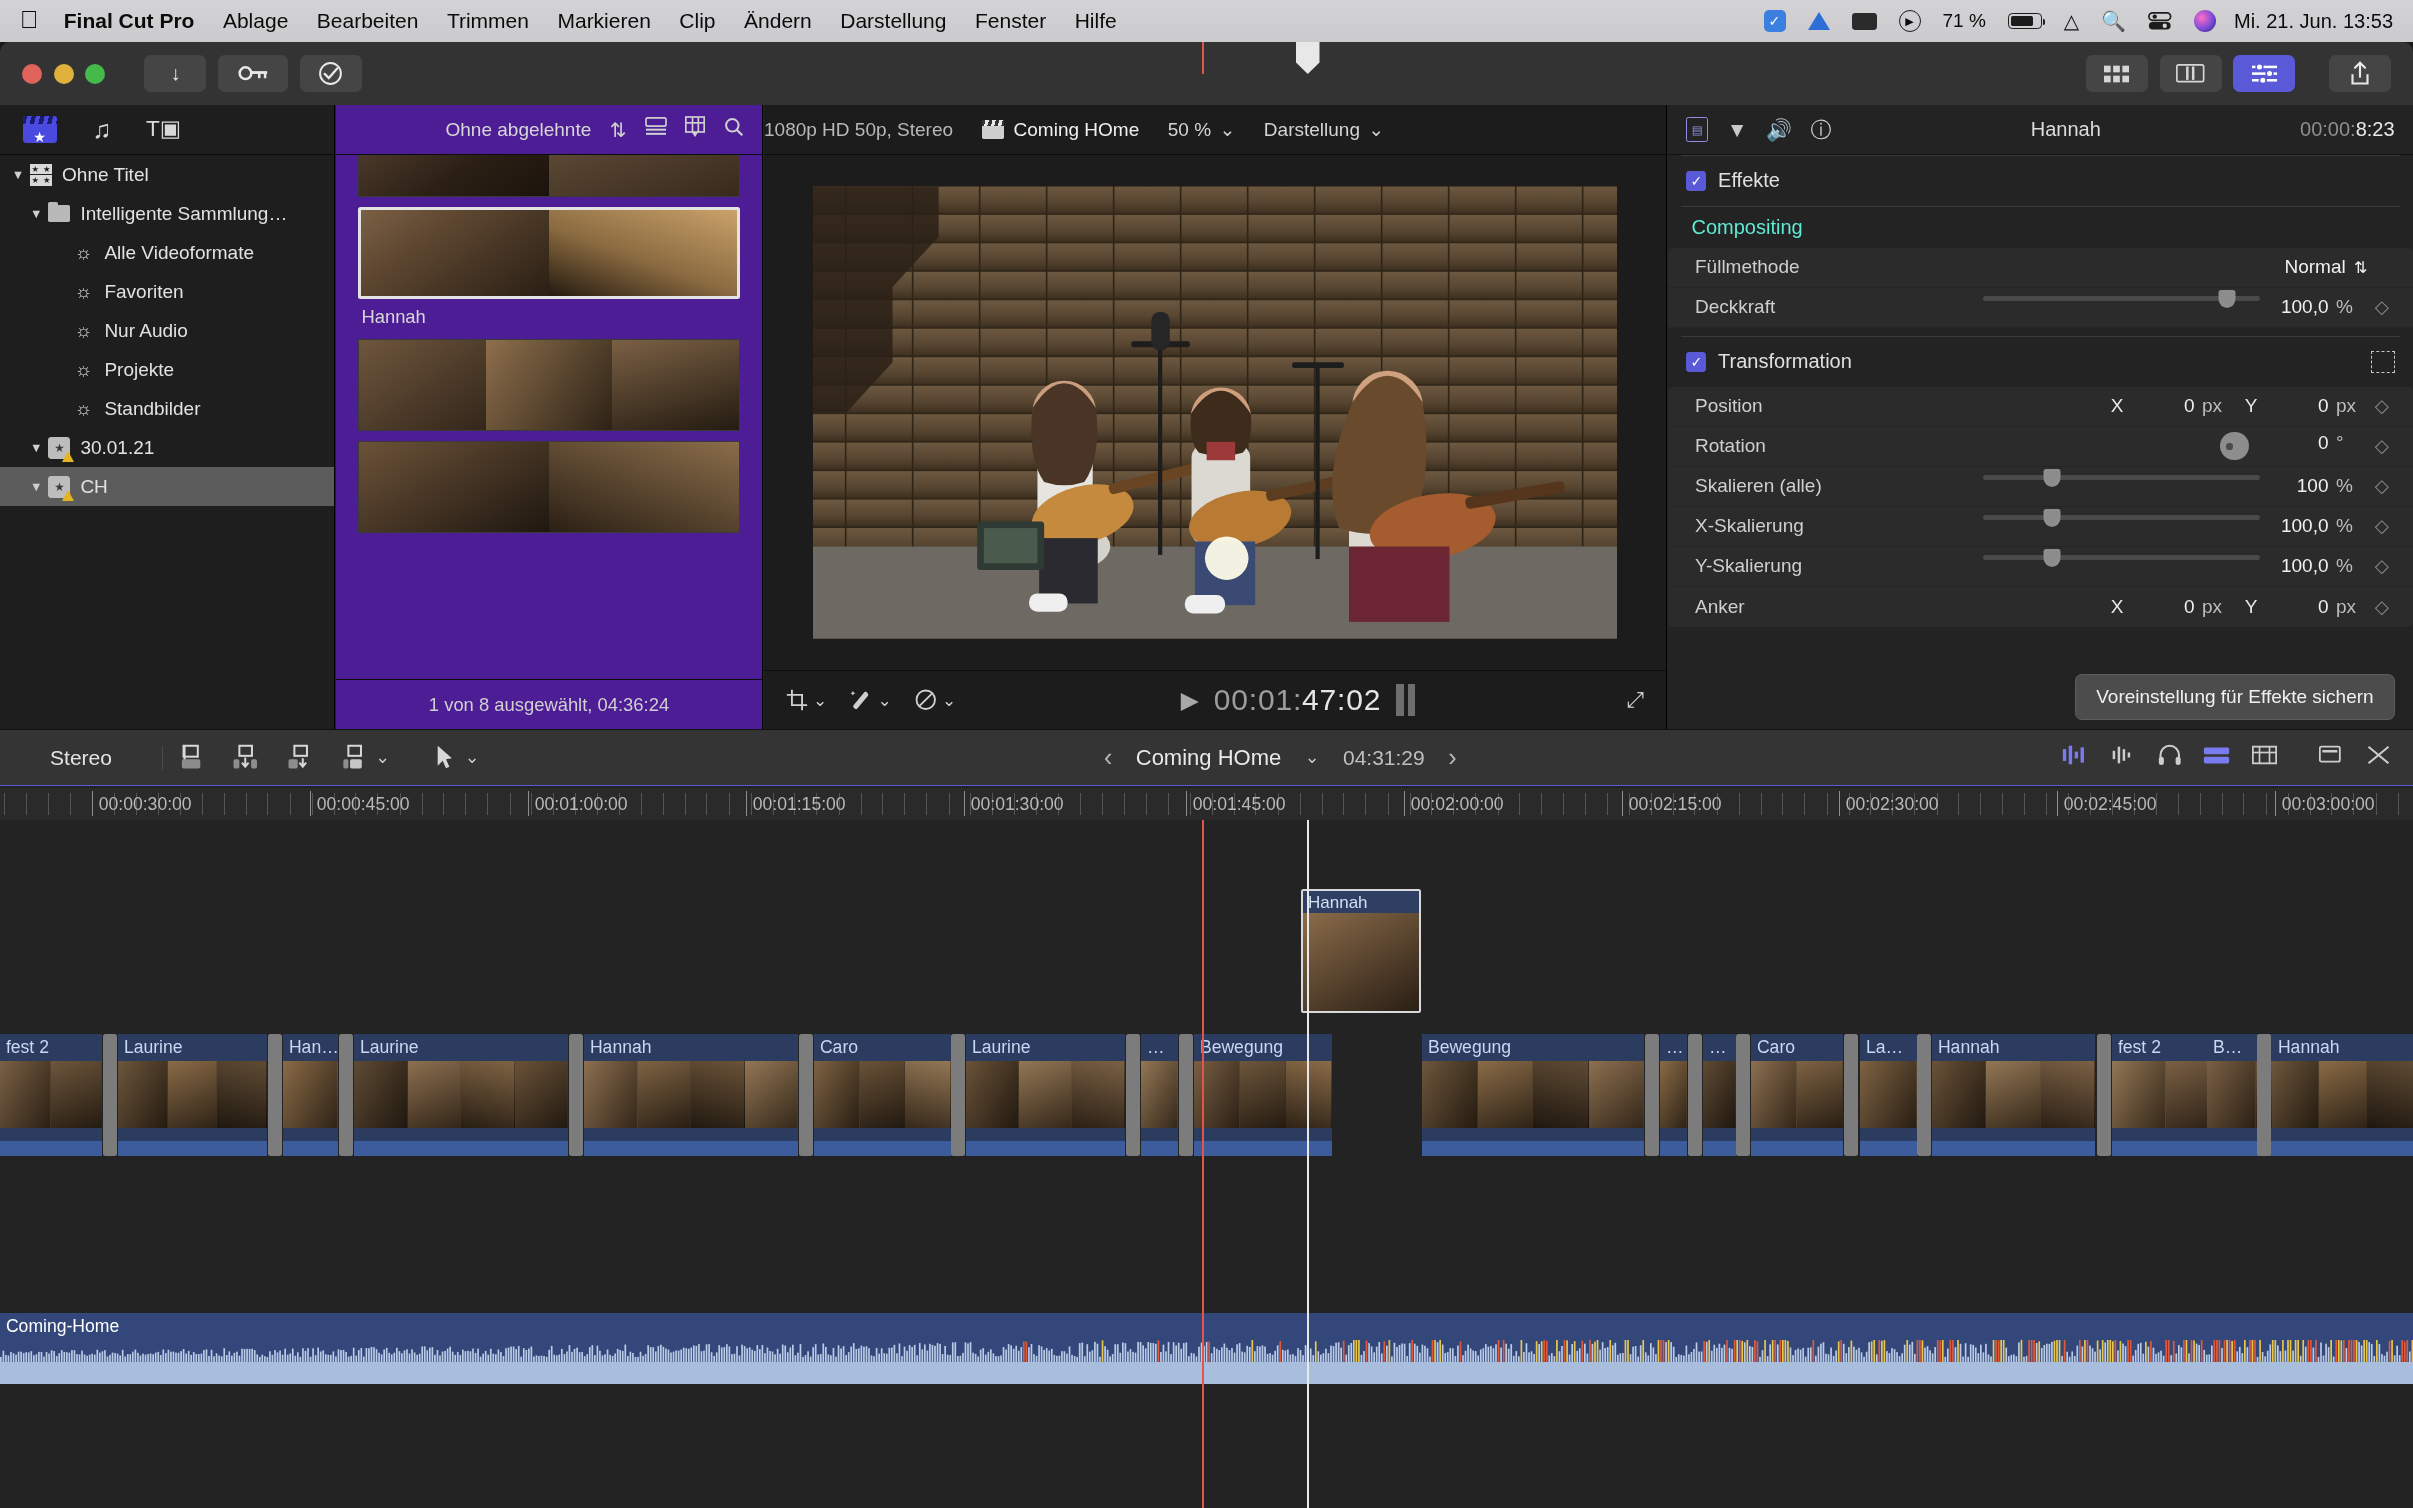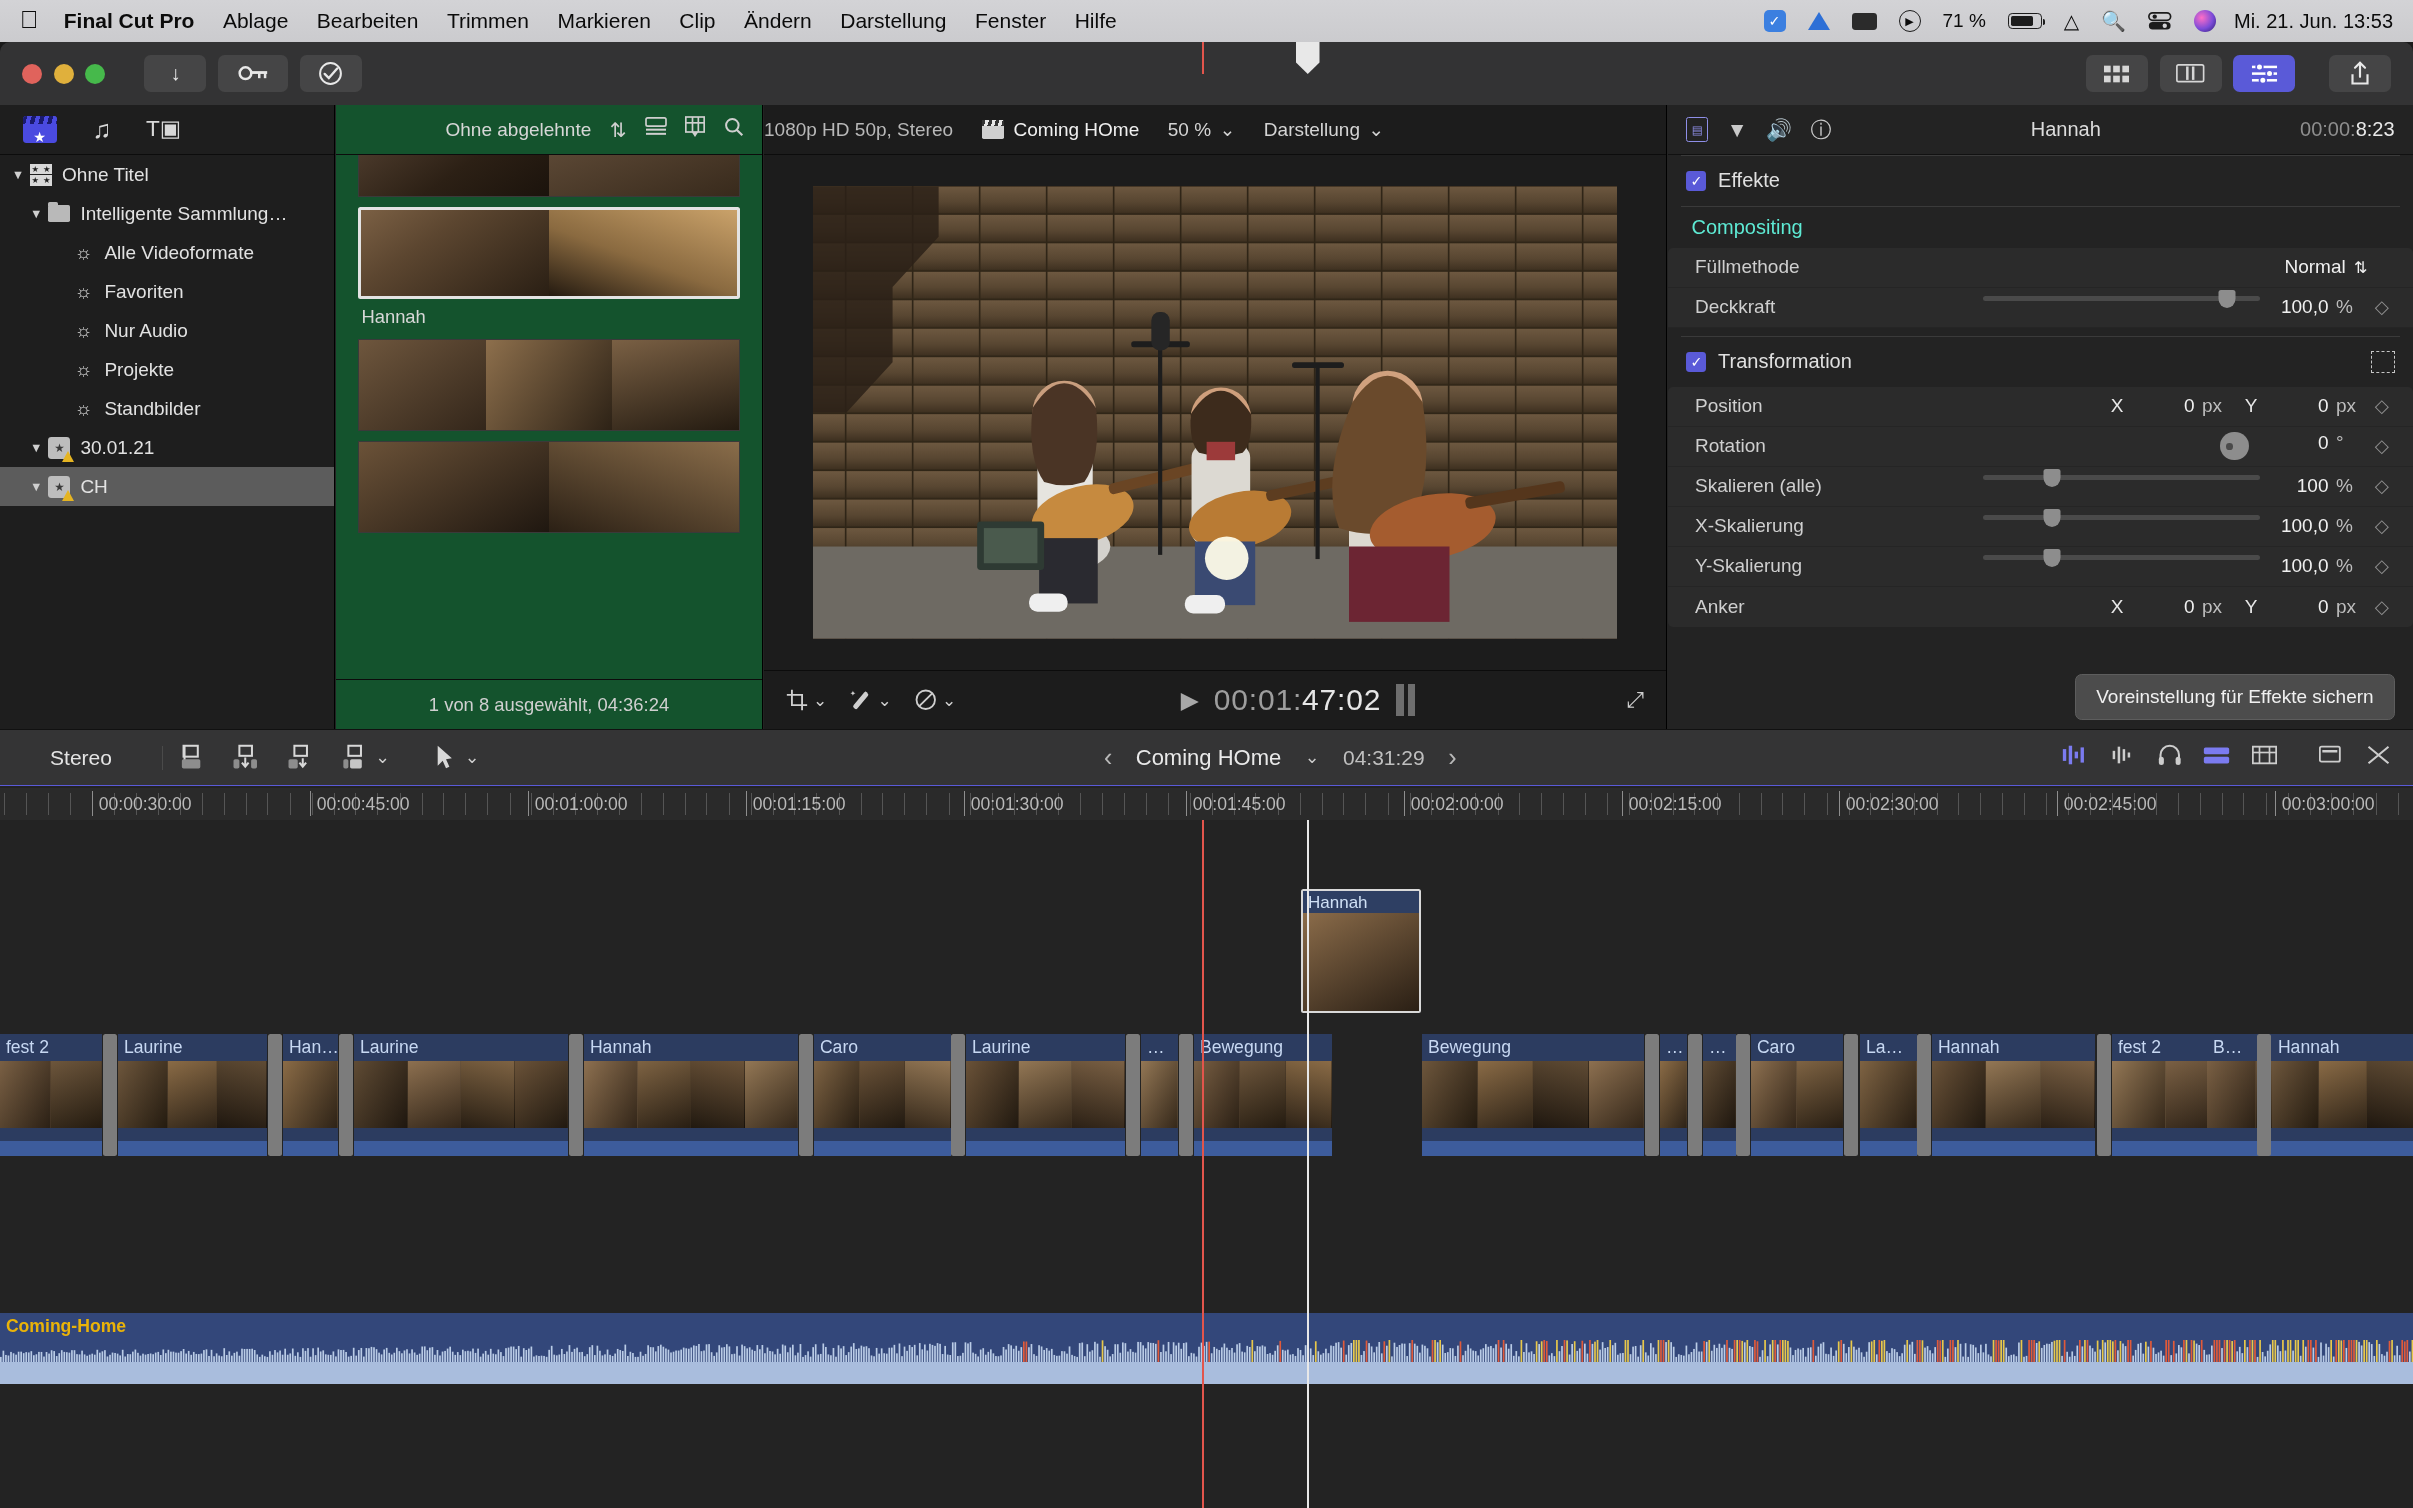--- a/index.html
+++ b/index.html
@@ -93,21 +93,21 @@
   .ic-stars i{background:#d8d8d8;color:#1e1e1e;font-size:8.4px;line-height:10px;text-align:center;font-style:normal;}
   .ic-folder{width:22px;height:17px;background:#b9b9b9;border-radius:1.7px;position:relative;}
   .ic-folder:before{content:"";position:absolute;left:0;top:-3.4px;width:9.2px;height:4.2px;background:#b9b9b9;border-radius:1.7px 1.7px 0 0;}
   .ic-gear{font-size:19px;color:#d3d3d3;line-height:1;}
   .ic-event{width:22px;height:22px;background:#bdbdbd;border-radius:3.4px;position:relative;display:flex;align-items:center;justify-content:center;color:#3a3a3a;font-size:11.7px;}
   .ic-warn{position:absolute;right:-3.4px;bottom:-3.4px;width:0;height:0;border-left:6.7px solid transparent;border-right:6.7px solid transparent;border-bottom:11.7px solid #e5b422;}
   .indent1{padding-left:30px;}
   .indent2{padding-left:54px;}
 
   
-  #browser{position:absolute;left:336px;top:0;width:427px;height:624px;background:#14532d;border-right:0.8px solid #000;}
+  #browser{position:absolute;left:336px;top:0;width:427px;height:624px;background:#4c1d95;border-right:0.8px solid #000;}
   #browser-bar{height:50px;display:flex;align-items:center;justify-content:flex-end;gap:18.4px;padding-right:18.4px;border-bottom:0.8px solid #0c0c0c;color:#d7d7d7;font-size:19px;}
   .bb-icon{font-size:20px;color:#cfcfcf;}
   #browser-list{position:absolute;left:0;top:50px;right:0;bottom:50px;overflow:hidden;padding:0 22px;}
   .strip-wrap{margin-bottom:10px;}
   .strip{display:flex;height:92px;border:0.8px solid #3a3a3a;overflow:hidden;}
   .strip.selected{border:3.4px solid #e3e3e3;border-radius:2.5px;}
   .strip .cellimg{flex:1;background-size:cover;background-position:center;}
   .strip-label{color:#d8d8d8;font-size:18.4px;padding:6.7px 0 1.7px 3.4px;}
   #browser-foot{position:absolute;left:0;right:0;bottom:0;height:50px;display:flex;align-items:center;justify-content:center;color:#d0d0d0;font-size:18.4px;border-top:0.8px solid #0c0c0c;}
 
@@ -191,21 +191,21 @@
   .gapzone{position:absolute;top:0;height:122px;background:#232323;}
 
   
   #festtrack{position:absolute;left:0;top:350px;width:2413px;height:126px;background:#2c3c60;overflow:hidden;}
   #festtrack .lbl{height:27px;color:#c7d8f2;font-size:17.6px;padding:2.5px 0 0 5.9px;}
   #festtrack .thumbs{position:absolute;left:0;right:0;top:27px;height:74px;display:flex;}
   #festtrack .thumbs i{width:101px;flex:0 0 101px;background-size:cover;background-position:center;}
 
   
   #audiotrack{position:absolute;left:0;top:493px;width:2413px;height:71px;background:#33477a;overflow:hidden;}
-  #audiotrack .lbl{height:25px;color:#eab308;font-size:17.6px;padding:2.5px 0 0 5.9px;font-weight:bold;}
+  #audiotrack .lbl{height:25px;color:#ffffff;font-size:17.6px;padding:2.5px 0 0 5.9px;}
   #wave{position:absolute;left:0;right:0;bottom:0;height:44px;}
 
   
   #playhead{position:absolute;left:1307px;top:0;width:1.7px;height:731px;background:#e8e8e8;z-index:40;}
   #skimline{position:absolute;left:1202px;top:0;width:1.7px;height:731px;background:#e2554c;z-index:39;}
   #ruler-ph{position:absolute;left:1296px;top:0;width:23.5px;height:32px;background:#e8e8e8;clip-path:polygon(0 0,100% 0,100% 64%,50% 100%,0 64%);z-index:41;}
   #ruler-skim{position:absolute;left:1202px;top:0;width:1.7px;height:32px;background:#e2554c;z-index:41;}
 </style>
 </head>
 <body>

